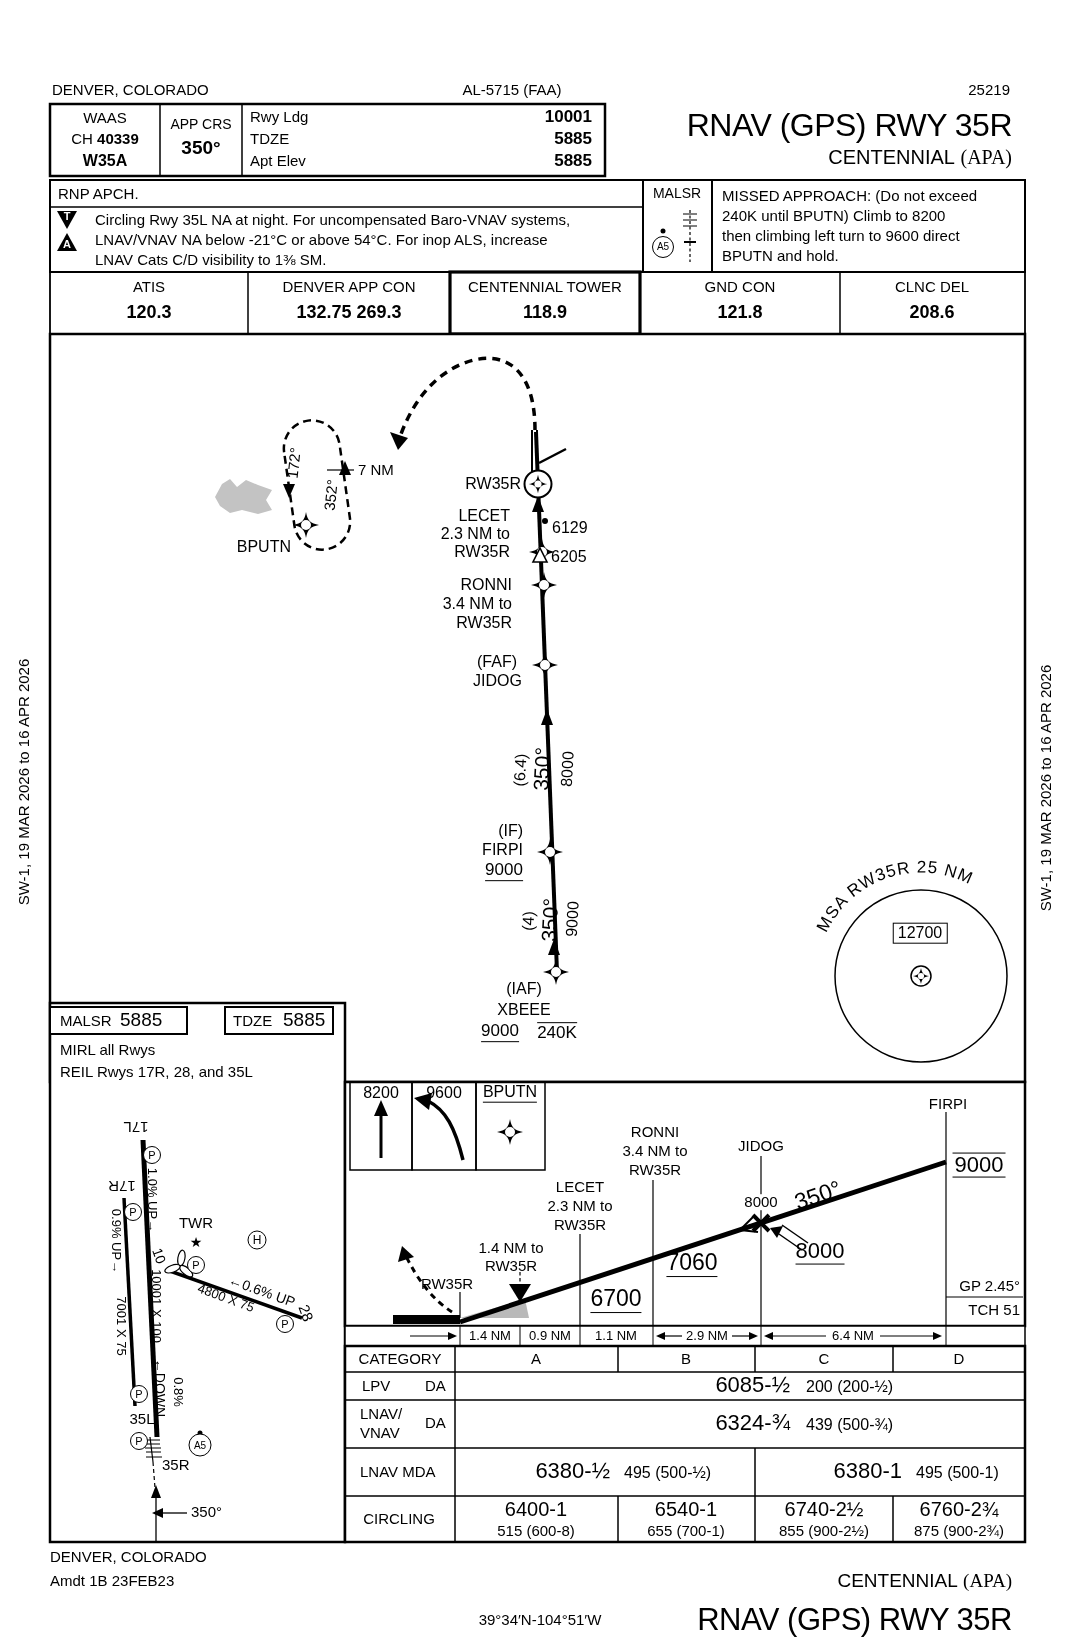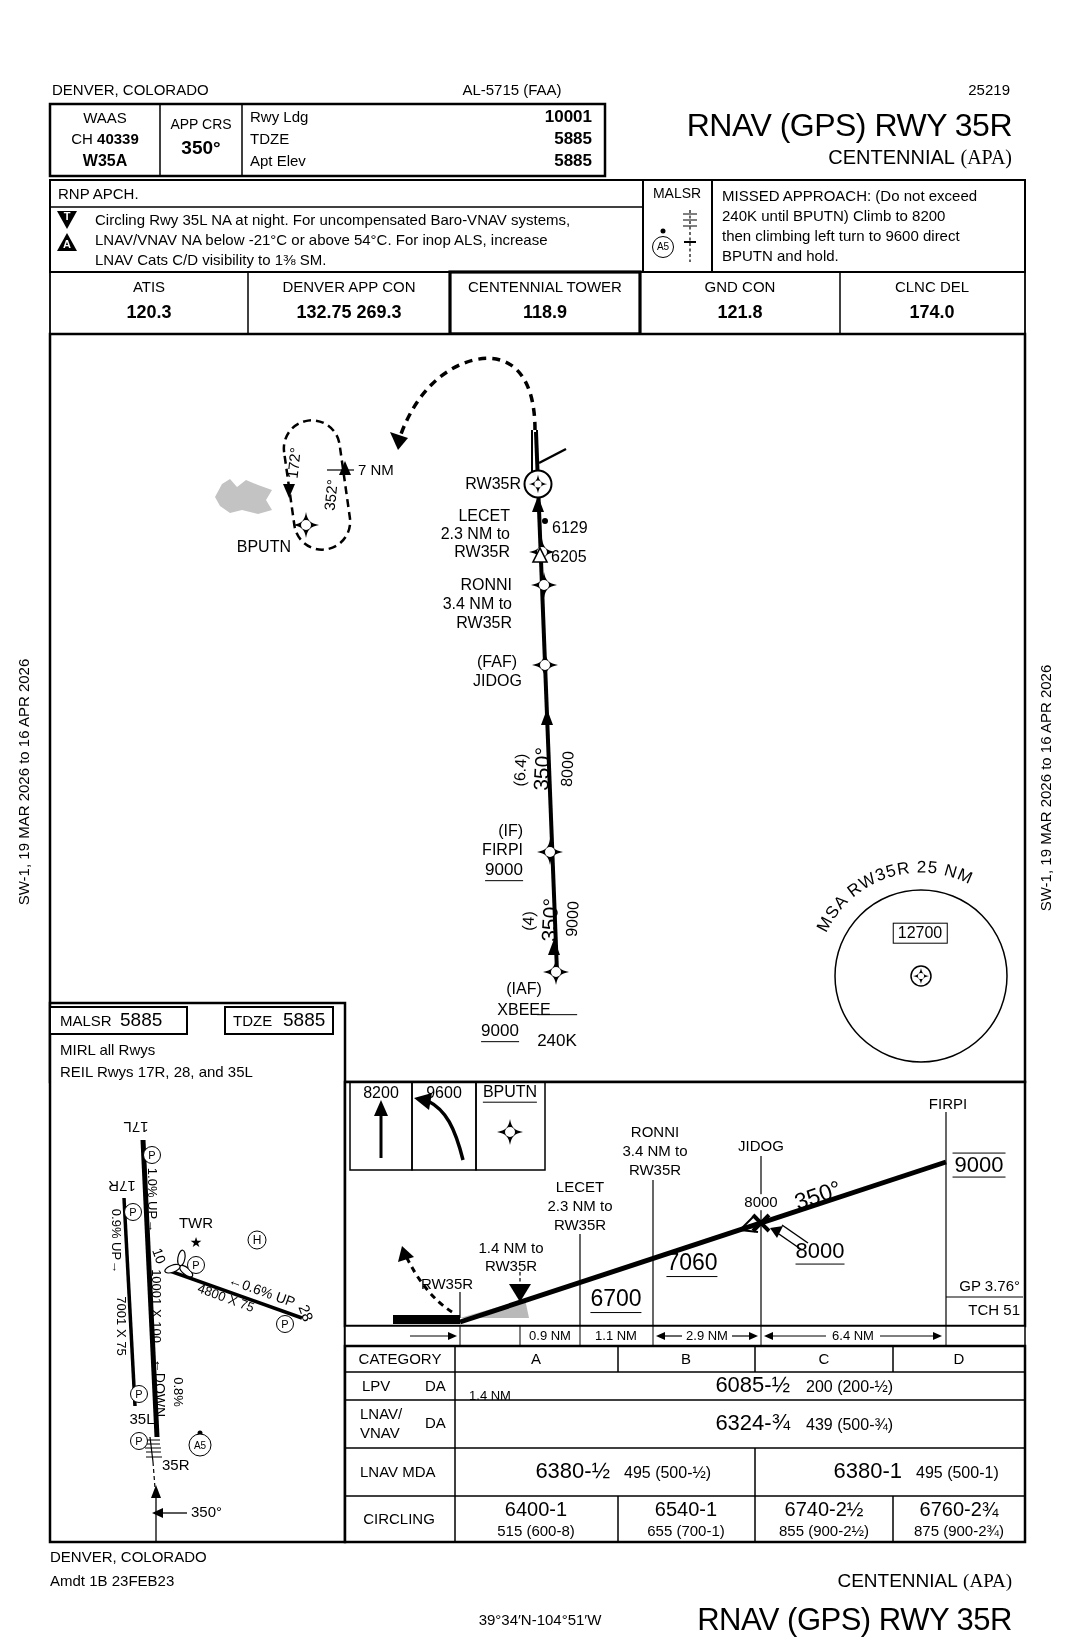--- a/index.html
+++ b/index.html
@@ -5,21 +5,21 @@
   html,body{margin:0;padding:0;background:#888}
   #page{position:relative;width:1076px;height:1650px;background:#fff;overflow:hidden;
         font-family:"Liberation Sans",sans-serif;color:#000}
   #chart-svg{position:absolute;left:0;top:0;z-index:1}
   .t{position:absolute;white-space:nowrap;line-height:1.04;z-index:2;font-size:15px}
   .c{transform:translate(-50%,-50%)}
   .r{transform:translate(-100%,-50%)}
   .l{transform:translate(0,-50%)}
   .b{font-weight:700}
   .ul{border-bottom:1.6px solid #000;padding-bottom:1px}
-  .ol{border-top:1.6px solid #000;padding-top:17px}
+  .ol{border-top:1.6px solid #000;padding-top:1px}
   .circ{border:1.6px solid #000;border-radius:50%;text-align:center;background:#fff;z-index:3}
   .serif{font-family:Liberation Serif, serif}
   .chip{background:#fff;padding:0 2px}
 </style>
 </head>
 <body>
 
 <div id="page">
 
 <svg id="chart-svg" width="1076" height="1650" viewBox="0 0 1076 1650">
@@ -260,21 +260,21 @@
 
 <div class="t c" style="left:149px;top:287px">ATIS</div>
 <div class="t c b" style="left:149px;top:312px;font-size:18px">120.3</div>
 <div class="t c" style="left:349px;top:287px">DENVER APP CON</div>
 <div class="t c b" style="left:349px;top:312px;font-size:18px">132.75  269.3</div>
 <div class="t c" style="left:545px;top:287px">CENTENNIAL TOWER</div>
 <div class="t c b" style="left:545px;top:312px;font-size:18px">118.9</div>
 <div class="t c" style="left:740px;top:287px">GND CON</div>
 <div class="t c b" style="left:740px;top:312px;font-size:18px">121.8</div>
 <div class="t c" style="left:932px;top:287px">CLNC DEL</div>
-<div class="t c b" style="left:932px;top:312px;font-size:18px">174.0</div>
+<div class="t c b" style="left:932px;top:312px;font-size:18px">208.6</div>
 
 <div class="t c" style="left:294px;top:463px;transform:translate(-50%,-50%) rotate(-84deg)">172°</div>
 <div class="t c" style="left:331px;top:495px;transform:translate(-50%,-50%) rotate(-84deg)">352°</div>
 <div class="t l" style="left:358px;top:470px">7 NM</div>
 <div class="t r" style="left:291px;top:547px;font-size:16px">BPUTN</div>
 <div class="t r" style="left:521px;top:484px;font-size:16px">RW35R</div>
 <div class="t r" style="left:510px;top:516px;font-size:16px">LECET</div>
 <div class="t r" style="left:510px;top:534px;font-size:16px">2.3 NM to</div>
 <div class="t r" style="left:510px;top:552px;font-size:16px">RW35R</div>
 <div class="t l" style="left:552px;top:528px;font-size:16px">6129</div>
@@ -344,23 +344,23 @@
 <div class="t c" style="left:655px;top:1170px">RW35R</div>
 <div class="t c" style="left:580px;top:1187px">LECET</div>
 <div class="t c" style="left:580px;top:1206px">2.3 NM to</div>
 <div class="t c" style="left:580px;top:1225px">RW35R</div>
 <div class="t c" style="left:511px;top:1248px">1.4 NM to</div>
 <div class="t c" style="left:511px;top:1266px">RW35R</div>
 <div class="t c" style="left:447px;top:1284px">RW35R</div>
 <div class="t c ul" style="left:616px;top:1300px;font-size:23px">6700</div>
 <div class="t c ul" style="left:692px;top:1264px;font-size:23px">7060</div>
 <div class="t c" style="left:818px;top:1196px;transform:translate(-50%,-50%) rotate(-18.5deg);font-size:23px">350°</div>
-<div class="t r" style="left:1020px;top:1286px">GP 3.76°</div>
+<div class="t r" style="left:1020px;top:1286px">GP 2.45°</div>
 <div class="t r" style="left:1020px;top:1310px">TCH 51</div>
-<div class="t c" style="left:490px;top:1396px;font-size:13px">1.4 NM</div>
+<div class="t c" style="left:490px;top:1336px;font-size:13px">1.4 NM</div>
 <div class="t c" style="left:550px;top:1336px;font-size:13px">0.9 NM</div>
 <div class="t c" style="left:616px;top:1336px;font-size:13px">1.1 NM</div>
 <div class="t c" style="left:707px;top:1336px;font-size:13px">2.9 NM</div>
 <div class="t c" style="left:853px;top:1336px;font-size:13px">6.4 NM</div>
 
 <div class="t c" style="left:400px;top:1359px">CATEGORY</div>
 <div class="t c" style="left:536px;top:1359px">A</div>
 <div class="t c" style="left:686px;top:1359px">B</div>
 <div class="t c" style="left:824px;top:1359px">C</div>
 <div class="t c" style="left:959px;top:1359px">D</div>

